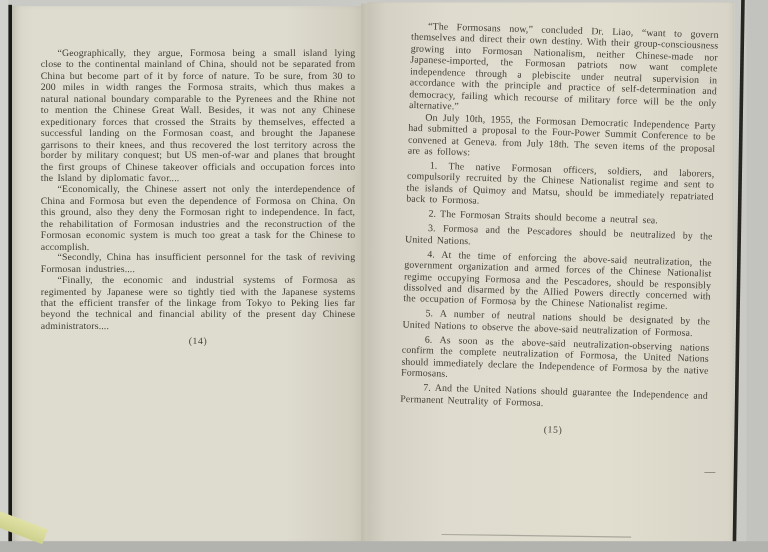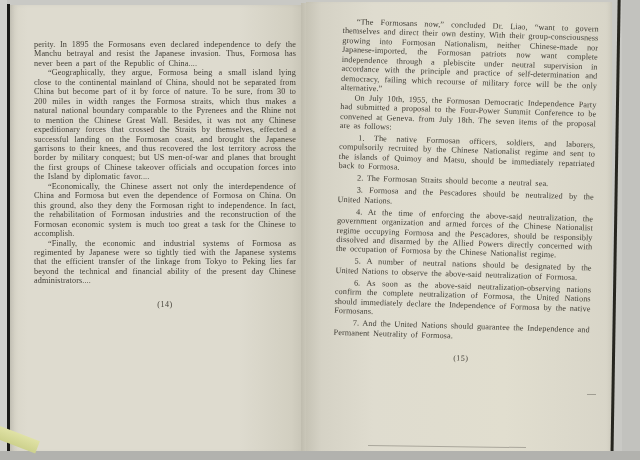--- a/index.html
+++ b/index.html
@@ -66,21 +66,21 @@
     width: 256px;
     transform: rotate(1.7deg);
     transform-origin: 0 0;
   }
   .pagenum {
     text-align: center;
     font-size: 8px;
     letter-spacing: 0.5px;
     color: #45423a;
   }
-  .pagenum-left { margin-top: 14px; }
+  .pagenum-left { margin-top: 4px; }
   .pagenum-right { margin-top: 13px; }
   
   .edge-left-light {
     position: absolute; left: 0; top: 0; width: 7px; height: 460px;
     background: #d2d2ce;
   }
   .edge-left-dark {
     position: absolute; left: 7px; top: 4px; width: 3px; height: 448px;
     background: #1a1a18;
   }
@@ -113,23 +113,23 @@
     font-size: 9px; color: #55524a;
   }
 </style>
 </head>
 <body>
 
 <div class="scene">
 
   <div class="page page-left">
     <div class="text-block tb-left">
-      <p>perity.  In 1895 the Formosans even declared independence to defy the Manchu betrayal and resist the Japanese invasion.  Thus, Formosa has never been a part of the Republic of China....</p>
       <p class="ind">“Geographically, they argue, Formosa being a small island lying close to the continental mainland of China, should not be separated from China but become part of it by force of nature.  To be sure, from 30 to 200 miles in width ranges the Formosa straits, which thus makes a natural national boundary comparable to the Pyrenees and the Rhine not to mention the Chinese Great Wall.  Besides, it was not any Chinese expeditionary forces that crossed the Straits by themselves, effected a successful landing on the Formosan coast, and brought the Japanese garrisons to their knees, and thus recovered the lost territory across the border by military conquest; but US men-of-war and planes that brought the first groups of Chinese takeover officials and occupation forces into the Island by diplomatic favor....</p>
       <p class="ind">“Economically, the Chinese assert not only the interdependence of China and Formosa but even the dependence of Formosa on China.  On this ground, also they deny the Formosan right to independence.  In fact, the rehabilitation of Formosan industries and the reconstruction of the Formosan economic system is much too great a task for the Chinese to accomplish.</p>
+      <p class="ind">“Secondly, China has insufficient personnel for the task of reviving Formosan industries....</p>
       <p class="ind">“Finally, the economic and industrial systems of Formosa as regimented by Japanese were so tightly tied with the Japanese systems that the efficient transfer of the linkage from Tokyo to Peking lies far beyond the technical and financial ability of the present day Chinese administrators....</p>
       <div class="pagenum pagenum-left">(14)</div>
     </div>
   </div>
 
   <div class="gutter"></div>
 
   <div class="page page-right">
     <div class="text-block tb-right">
       <p class="ind">“The Formosans now,” concluded Dr. Liao, “want to govern themselves and direct their own destiny.  With their group-consciousness growing into Formosan Nationalism, neither Chinese-made nor Japanese-imported, the Formosan patriots now want complete independence through a plebiscite under neutral supervision in accordance with the principle and practice of self-determination and democracy, failing which recourse of military force will be the only alternative.”</p>

